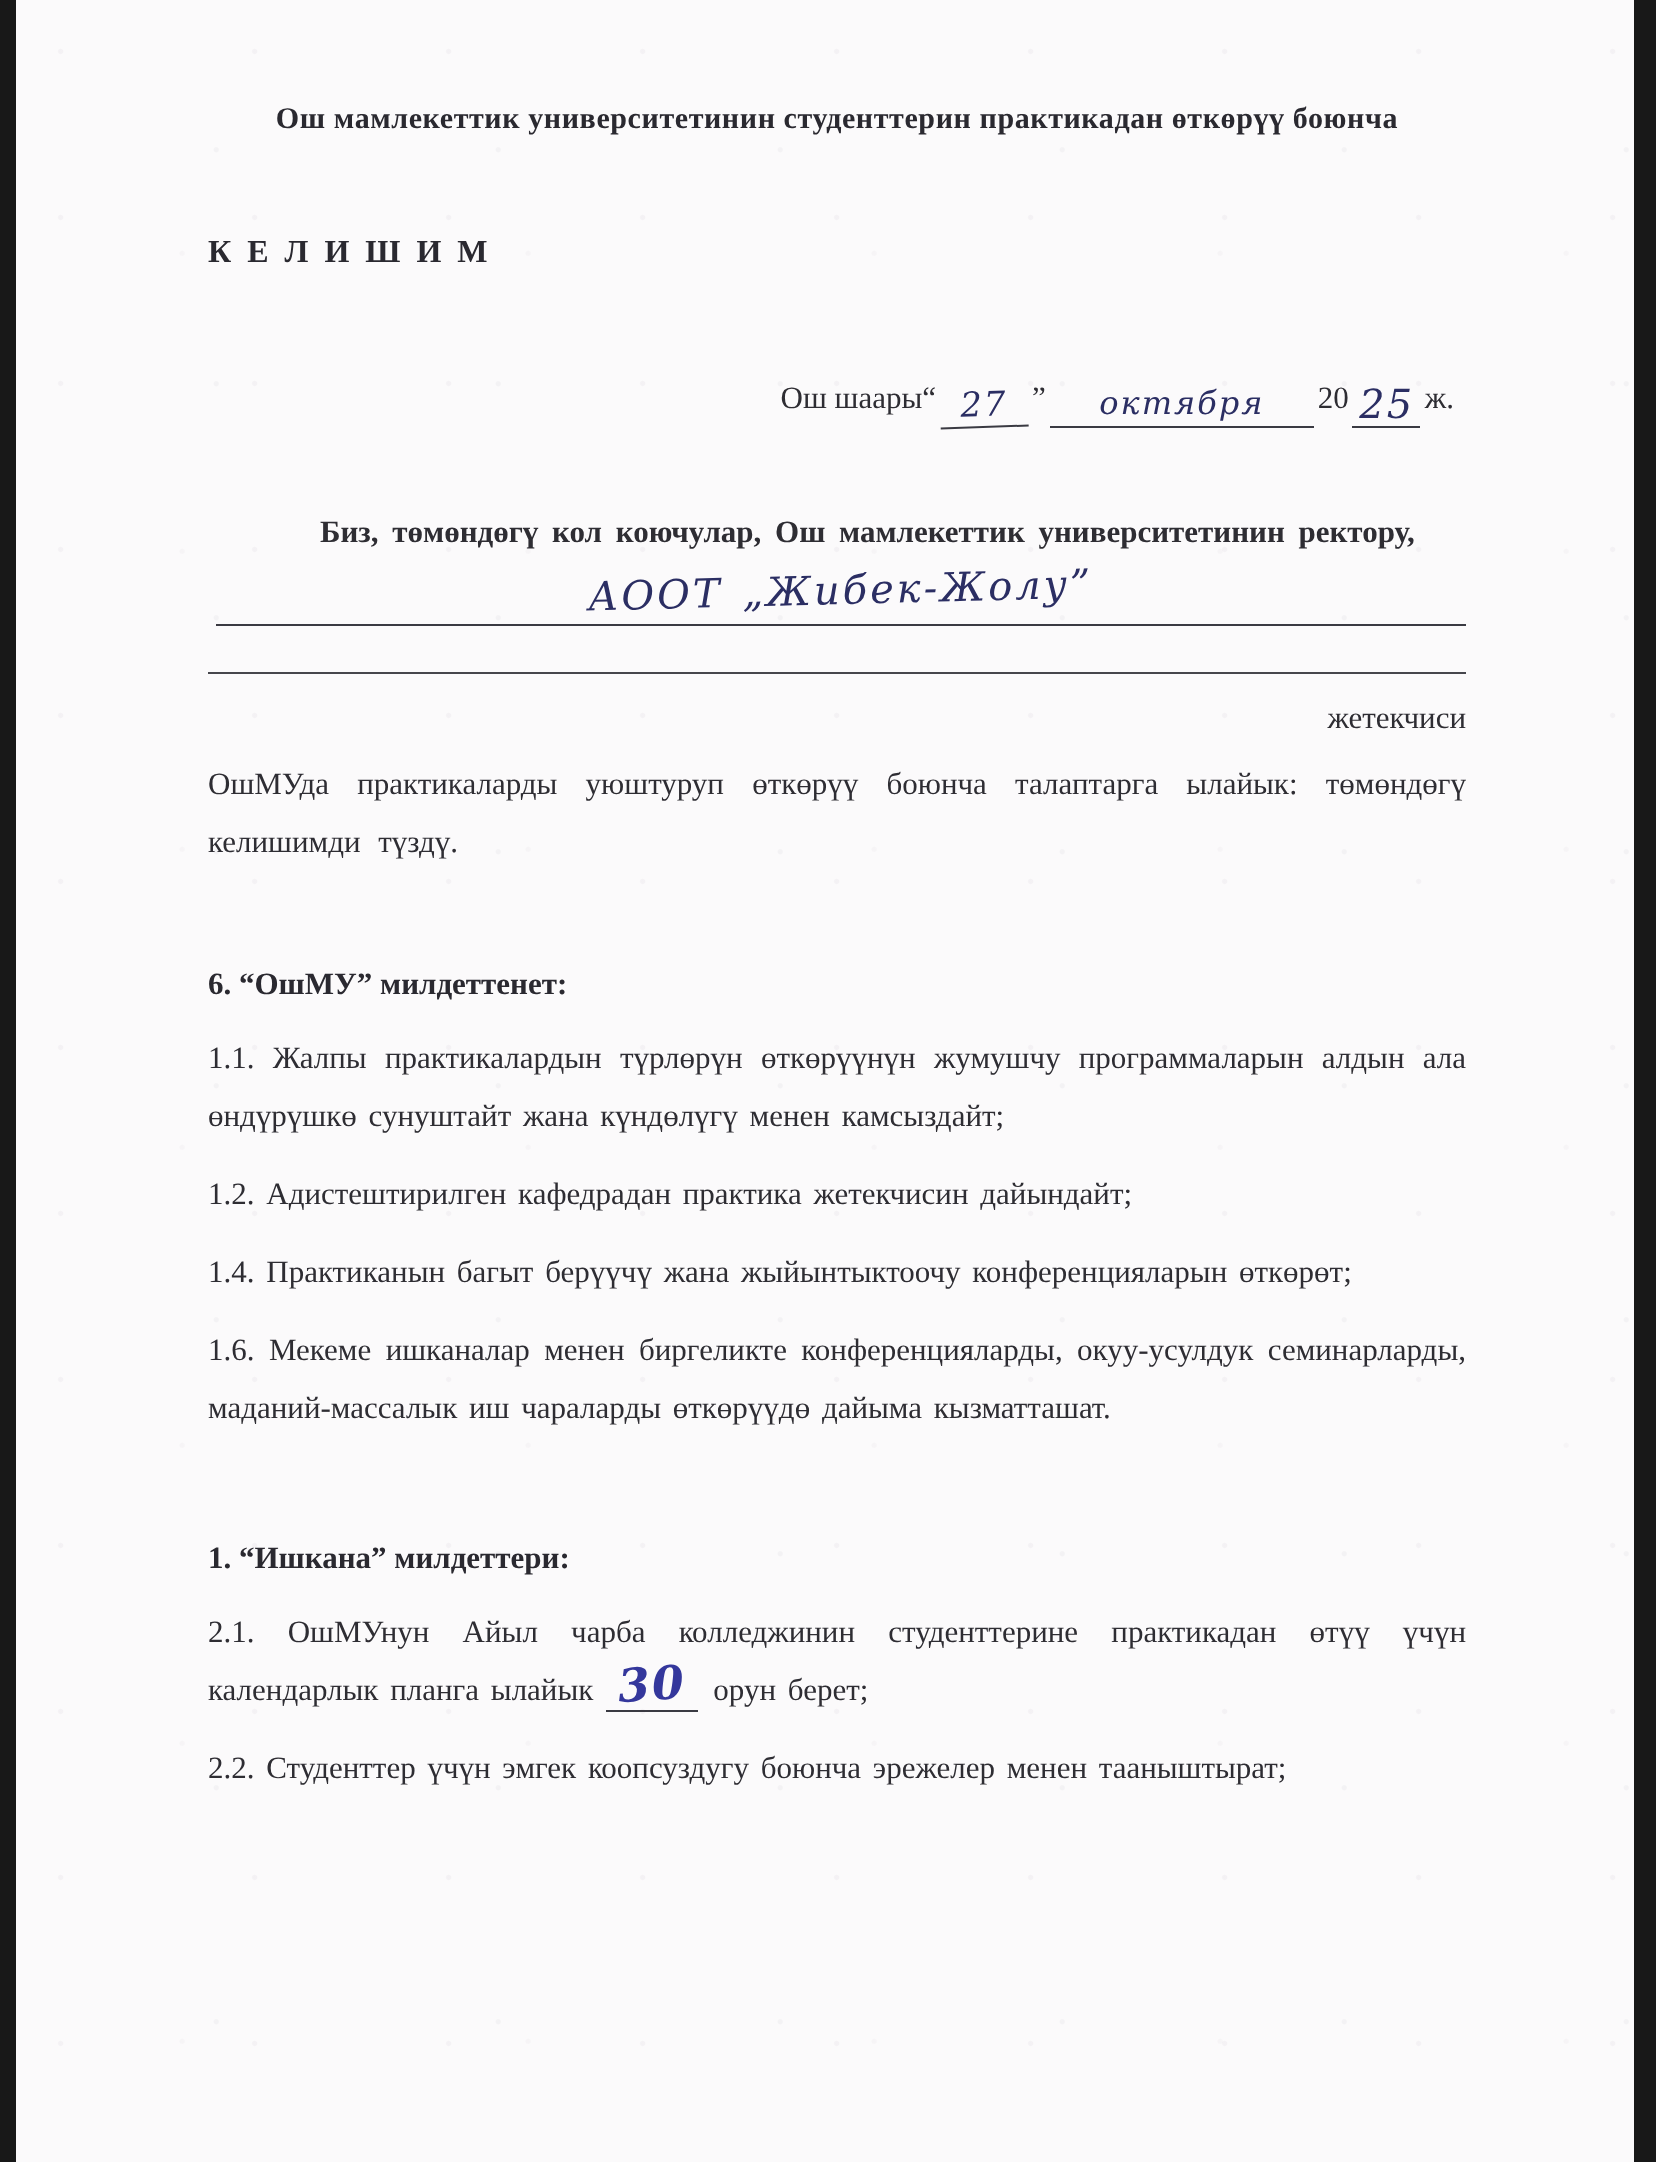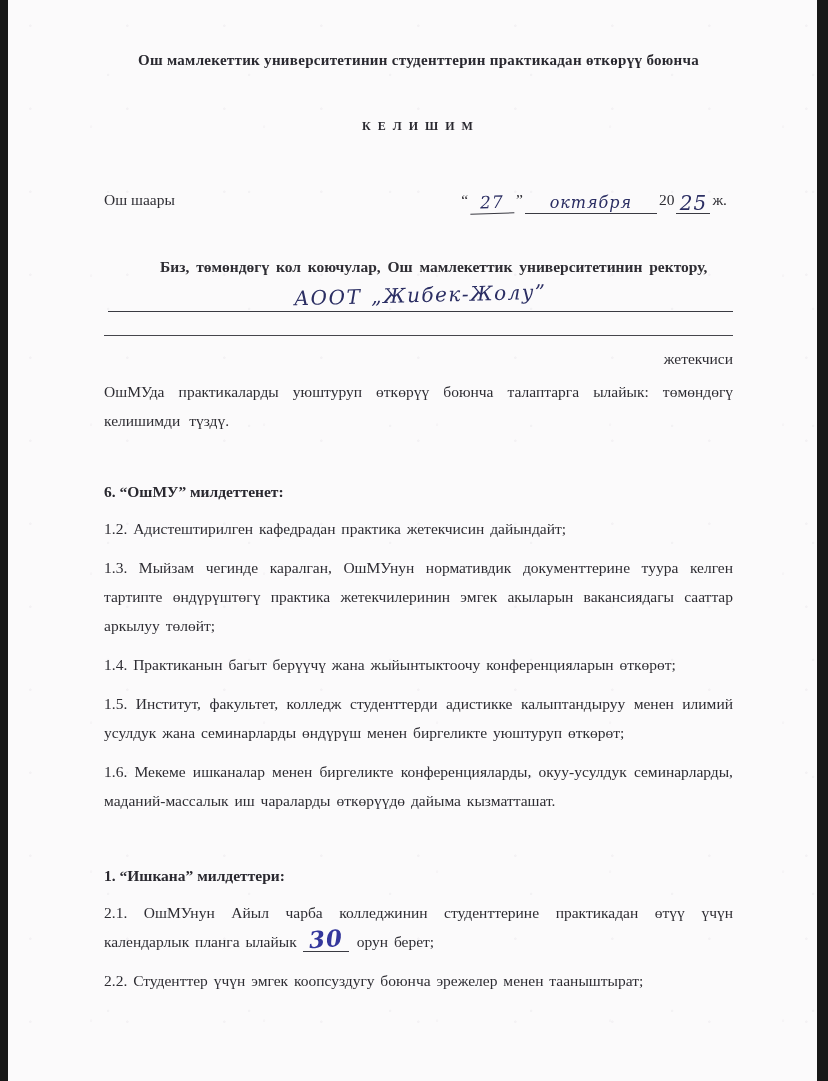--- a/index.html
+++ b/index.html
@@ -47,32 +47,30 @@
   .title-line {
     margin-top: 46px;
     text-align: center;
     font-weight: bold;
     font-size: 15px;
     letter-spacing: 0.3px;
     color: #2a2930;
   }
   .doc-title {
     margin-top: 37px;
-    text-align: center;
-    font-weight: bold;
-    font-size: 12px;
+    font-weight: bold;
+    font-size: 16px;
     letter-spacing: 2px;
     color: #2a2930;
   }
   .date-row {
     margin-top: 44px;
     display: flex;
-    justify-content: space-between;
-    align-items: flex-end;
-    gap: 28px;
+    justify-content: flex-end;
+    align-items: flex-end;
   }
   .city { font-size: 15.5px; }
   .date-group {
     display: flex;
     align-items: flex-end;
     gap: 2px;
     margin-right: 6px;
     white-space: nowrap;
   }
   .hw {
@@ -213,24 +211,23 @@
 
       <div class="blank-rule dashed-start"></div>
 
       <div class="leader-row">
         <span>жетекчиси</span>
       </div>
 
       <div class="closing">ОшМУда  практикаларды  уюштуруп  өткөрүү  боюнча  талаптарга  ылайык:  төмөндөгү келишимди түздү.</div>
 
       <div class="section-heading">6.   “ОшМУ” милдеттенет:</div>
+      <p class="item">1.1. Жалпы практикалардын түрлөрүн өткөрүүнүн жумушчу программаларын алдын ала өндүрүшкө сунуштайт  жана күндөлүгү менен камсыздайт;</p>
       <p class="item">1.2. Адистештирилген кафедрадан практика жетекчисин дайындайт;</p>
-      <p class="item">1.3. Мыйзам чегинде каралган, ОшМУнун нормативдик документтерине туура  келген тартипте  өндүрүштөгү  практика  жетекчилеринин  эмгек  акыларын  вакансиядагы  сааттар аркылуу төлөйт;</p>
       <p class="item">1.4. Практиканын багыт  берүүчү  жана жыйынтыктоочу конференцияларын өткөрөт;</p>
-      <p class="item">1.5. Институт, факультет, колледж студенттерди адистикке калыптандыруу  менен  илимий усулдук жана семинарларды  өндүрүш менен биргеликте уюштуруп  өткөрөт;</p>
       <p class="item">1.6. Мекеме ишканалар менен биргеликте конференцияларды, окуу-усулдук семинарларды, маданий-массалык иш чараларды өткөрүүдө  дайыма кызматташат.</p>
 
       <div class="section-heading second">1.   “Ишкана”  милдеттери:</div>
       <p class="item"><span>2.1.   ОшМУнун Айыл чарба колледжинин студенттерине практикадан өтүү үчүн календарлык планга ылайык</span><span class="hw-inline"><span class="hw">30</span></span><span class="seg-suffix">орун   берет;</span></p>
       <p class="item">2.2.   Студенттер үчүн эмгек коопсуздугу боюнча эрежелер менен тааныштырат;</p>
 
     </div>
   </div>
 </div>
 

